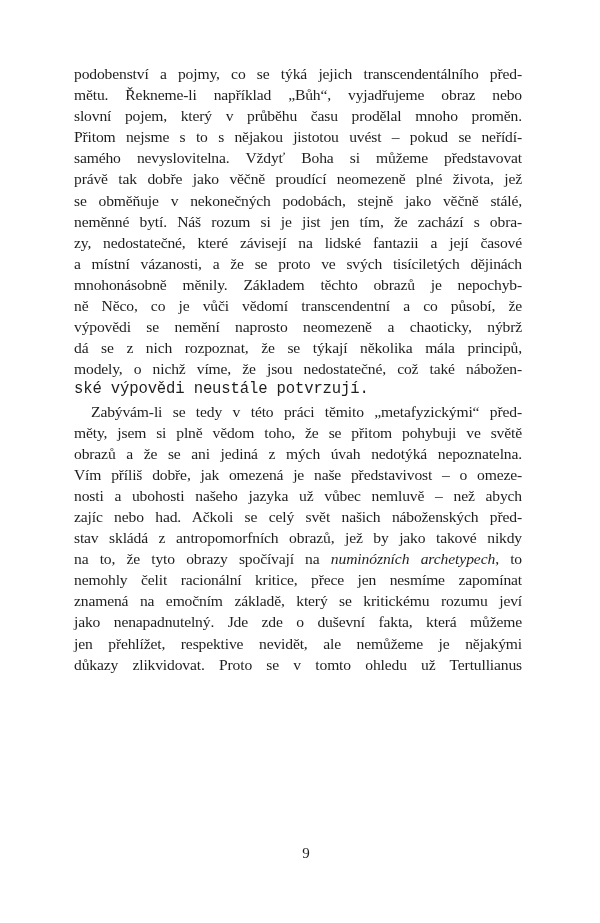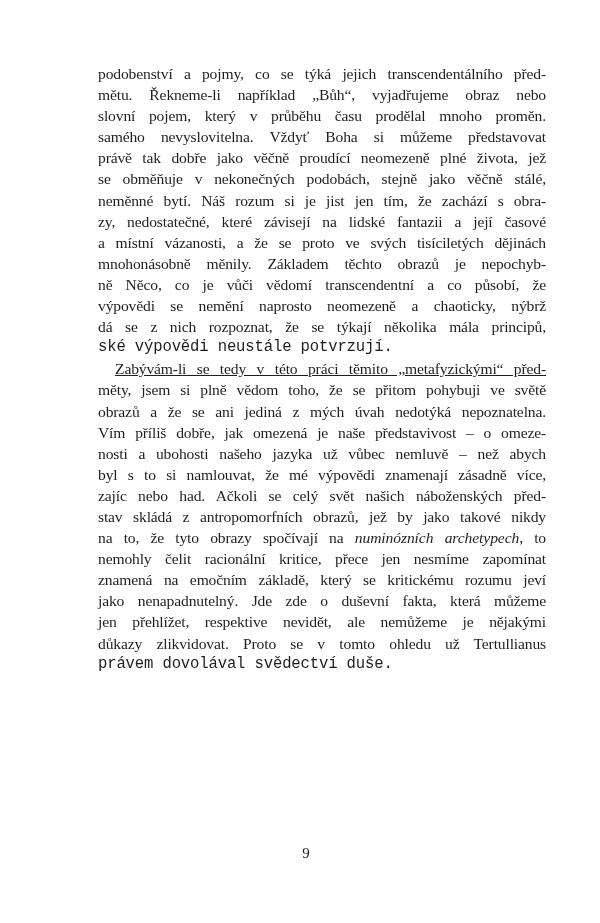--- a/index.html
+++ b/index.html
@@ -15,21 +15,21 @@
     overflow: hidden;
   }
   .page {
     position: relative;
     width: 600px;
     height: 923px;
     background: var(--paper, #ffffff);
   }
   .text-block {
     position: absolute;
-    left: 98px;
+    left: 74px;
     top: 63px;
     width: 448px;
     color: var(--ink, #1e1e1e);
     font-size: 15.6px;
     line-height: 21.1px;
     letter-spacing: -0.15px;
     text-align: justify;
   }
   .paragraph {
     margin: 0;
@@ -41,21 +41,20 @@
     -moz-text-align-last: justify;
     white-space: normal;
   }
   .line.para-last {
     text-align-last: left;
     font-family: Liberation Mono, monospace;
     -moz-text-align-last: left;
   }
   .paragraph.indent .line:first-child {
     text-indent: 17px;
-    text-decoration: underline;
   }
   .line em {
     font-style: italic;
     letter-spacing: -0.1px;
   }
   .page-footer {
     position: absolute;
     left: 82px;
     top: 843px;
     width: 448px;
@@ -67,46 +66,46 @@
 </style>
 </head>
 <body>
 
 <div class="page">
   <main class="text-block">
       <div class="paragraph">
         <div class="line">podobenství a pojmy, co se týká jejich transcendentálního před-</div>
         <div class="line">mětu. Řekneme-li například „Bůh“, vyjadřujeme obraz nebo</div>
         <div class="line">slovní pojem, který v průběhu času prodělal mnoho proměn.</div>
+        <div class="line">Přitom nejsme s to s nějakou jistotou uvést – pokud se neřídí-</div>
         <div class="line">samého nevyslovitelna. Vždyť Boha si můžeme představovat</div>
         <div class="line">právě tak dobře jako věčně proudící neomezeně plné života, jež</div>
         <div class="line">se obměňuje v nekonečných podobách, stejně jako věčně stálé,</div>
         <div class="line">neměnné bytí. Náš rozum si je jist jen tím, že zachází s obra-</div>
         <div class="line">zy, nedostatečné, které závisejí na lidské fantazii a její časové</div>
         <div class="line">a místní vázanosti, a že se proto ve svých tisíciletých dějinách</div>
         <div class="line">mnohonásobně měnily. Základem těchto obrazů je nepochyb-</div>
         <div class="line">ně Něco, co je vůči vědomí transcendentní a co působí, že</div>
         <div class="line">výpovědi se nemění naprosto neomezeně a chaoticky, nýbrž</div>
         <div class="line">dá se z nich rozpoznat, že se týkají několika mála principů,</div>
+        <div class="line">modely, o nichž víme, že jsou nedostatečné, což také nábožen-</div>
         <div class="line para-last">ské výpovědi neustále potvrzují.</div>
       </div>
       <div class="paragraph indent">
         <div class="line">Zabývám-li se tedy v této práci těmito „metafyzickými“ před-</div>
         <div class="line">měty, jsem si plně vědom toho, že se přitom pohybuji ve světě</div>
         <div class="line">obrazů a že se ani jediná z mých úvah nedotýká nepoznatelna.</div>
         <div class="line">Vím příliš dobře, jak omezená je naše představivost – o omeze-</div>
         <div class="line">nosti a ubohosti našeho jazyka už vůbec nemluvě – než abych</div>
-        <div class="line">byl s to si namlouvat, že mé výpovědi znamenají zásadně více,</div>
         <div class="line">zajíc nebo had. Ačkoli se celý svět našich náboženských před-</div>
         <div class="line">stav skládá z antropomorfních obrazů, jež by jako takové nikdy</div>
         <div class="line"><span>na to, že tyto obrazy spočívají na </span><em>numinózních archetypech</em><span>, to</span></div>
         <div class="line">nemohly čelit racionální kritice, přece jen nesmíme zapomínat</div>
         <div class="line">znamená na emočním základě, který se kritickému rozumu jeví</div>
         <div class="line">jako nenapadnutelný. Jde zde o duševní fakta, která můžeme</div>
         <div class="line">jen přehlížet, respektive nevidět, ale nemůžeme je nějakými</div>
         <div class="line">důkazy zlikvidovat. Proto se v tomto ohledu už Tertullianus</div>
-        <div class="line para-last">právem dovolával svědectví duše.</div>
       </div>
     </main>
   <footer class="page-footer">
     <span>9</span>
   </footer>
 </div>
 
 </body></html>

